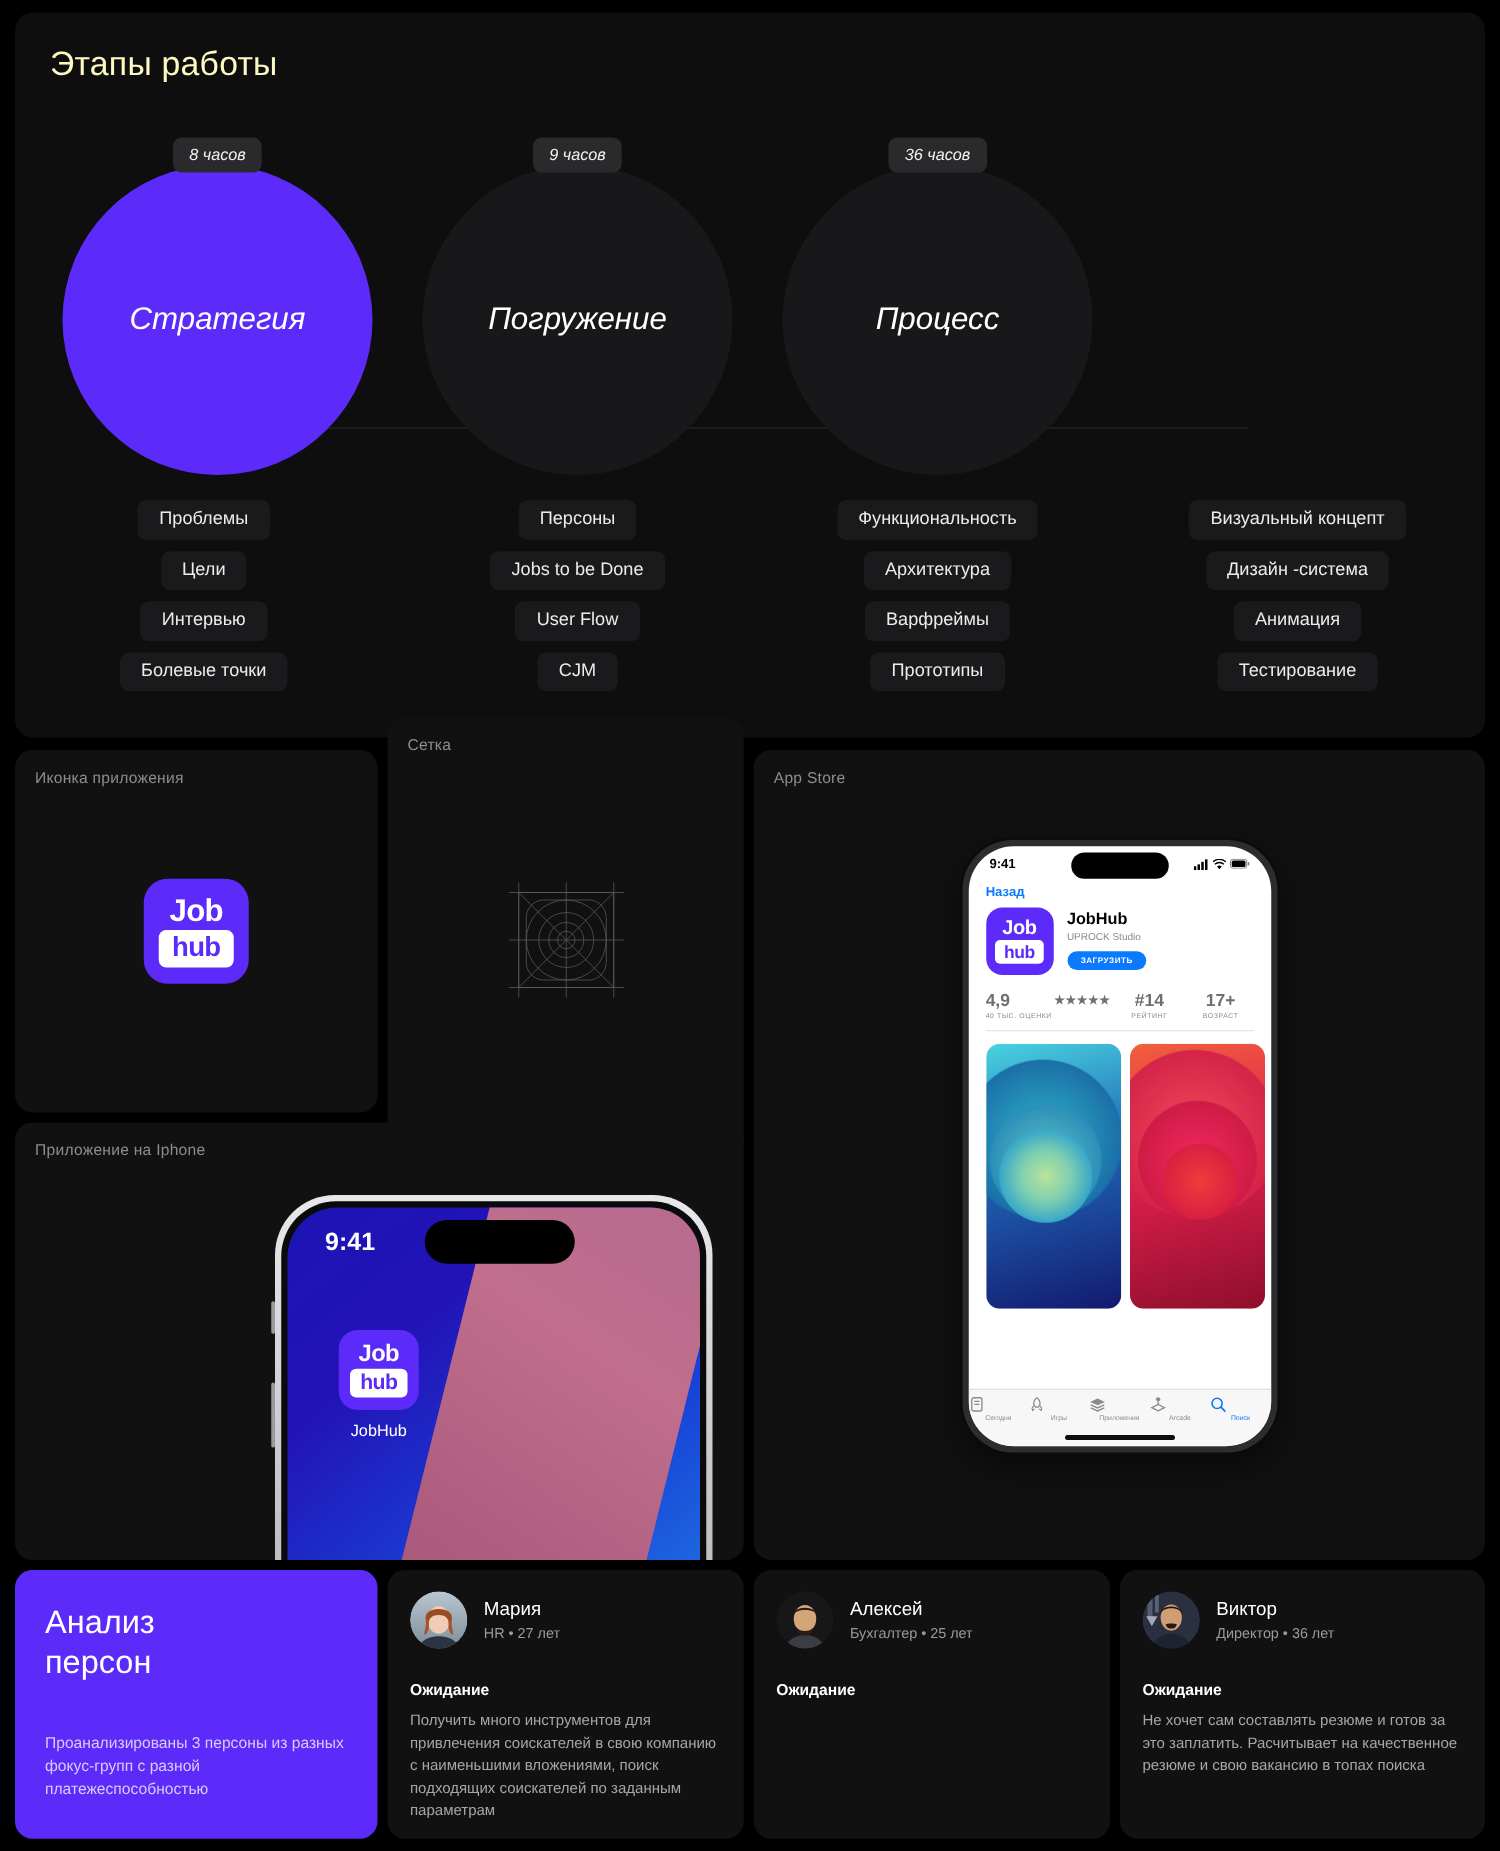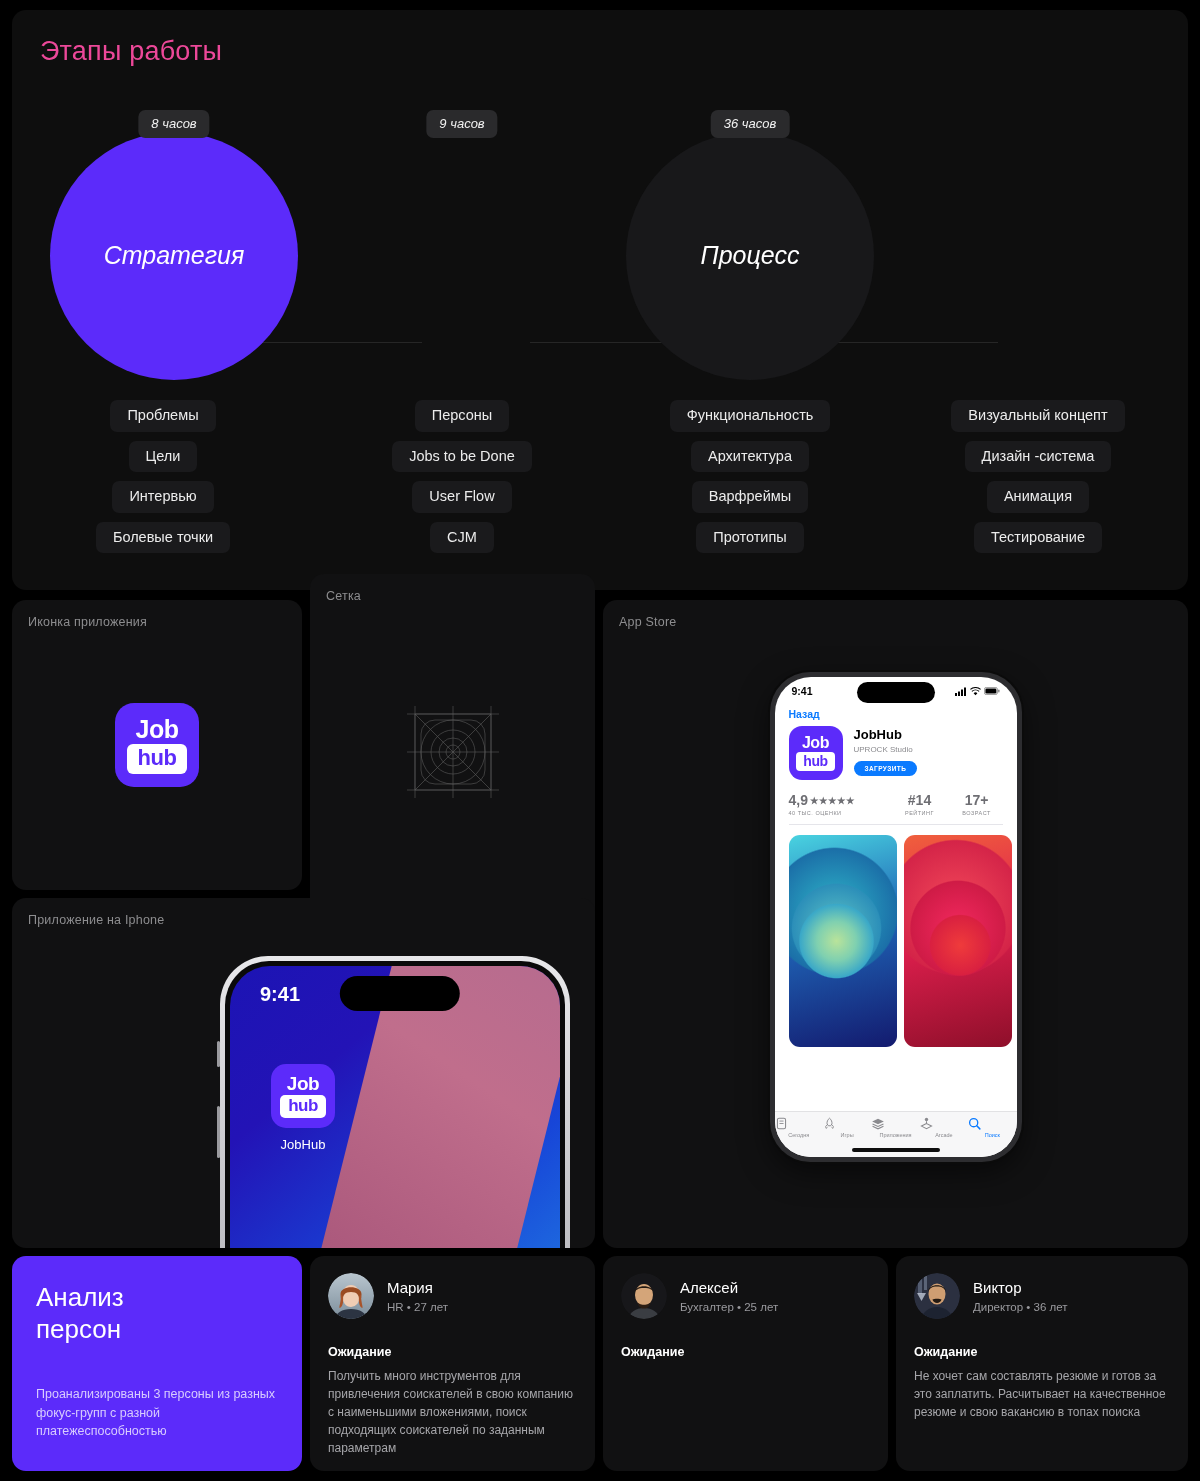--- a/index.html
+++ b/index.html
@@ -16,21 +16,21 @@
   .stages-card {
     position: absolute;
     left: 12px; top: 10px;
     width: 1176px; height: 580px;
     background: #0e0e0e;
     border-radius: 14px;
     overflow: hidden;
   }
   .stages-title {
     position: absolute; left: 28px; top: 26px;
-    font-size: 27px; font-weight: 400; color: #ec4899; letter-spacing: .2px;
+    font-size: 27px; font-weight: 400; color: #fef9c3; letter-spacing: .2px;
   }
   .flow { position: absolute; left: 0; top: 100px; width: 1176px; height: 260px; font-style: italic; }
   .connector {
     position: absolute; top: 232px; height: 1px; background: #262626;
   }
   .stage {
     position: absolute; top: 0; width: 290px; height: 260px;
   }
   .badge {
     position: absolute; top: 0; left: 50%; transform: translateX(-50%);
@@ -118,21 +118,21 @@
   .st-dev { font-size:8px; color:#8a8a8e; margin-top:2px; }
   .st-get {
     margin-top:7px; display:inline-block; background:#0a7aff; color:#fff;
     font-size:6.5px; font-weight:800; letter-spacing:.4px;
     padding:4px 11px; border-radius:20px;
   }
   .st-stats { display:flex; padding:12px 14px 8px; }
   .st-stat { flex:1; }
   .st-stat.c2 { flex:0 0 62px; text-align:center; }
   .st-stat.c3 { flex:0 0 52px; text-align:center; }
-  .st-stat .v { font-size:14px; color:#6e6e73; font-weight:600; display:flex; align-items:center; gap:2px;}
+  .st-stat .v { font-size:14px; color:#6e6e73; font-weight:600; display:flex; align-items:center; gap:2px;justify-content:space-between;}
   .st-stat.c2 .v, .st-stat.c3 .v { justify-content:center; }
   .st-stat .stars { font-size:9.5px; color:#6e6e73; letter-spacing:.5px; }
   .st-stat .k { font-size:5.5px; color:#8a8a8e; letter-spacing:.5px; margin-top:2px; text-transform:uppercase;}
   .st-rule { height:1px; background:#e5e5ea; margin:0 14px; }
   .st-shots { display:flex; gap:7px; padding:10px 0 0 14px; }
   .shot { width:108px; height:212px; border-radius:11px; flex:none; }
   .shot.blue {
     background:
       radial-gradient(circle at 44% 50%, #b9e39a 0%, #7fd0b0 16%, #3aa8c8 30%, transparent 31%),
       radial-gradient(circle at 44% 44%, #5ec4c6 0%, #2c8fb9 33%, transparent 34%),
@@ -231,20 +231,23 @@
 
       <div class="stage accent" style="left:17px;">
         <div class="badge">8 часов</div>
         <div class="circle">
           <span>Стратегия</span>
         </div>
       </div>
 
       <div class="stage" style="left:305px;">
         <div class="badge">9 часов</div>
+        <div class="circle">
+          <span>Погружение</span>
+        </div>
       </div>
 
       <div class="stage" style="left:593px;">
         <div class="badge">36 часов</div>
         <div class="circle">
           <span>Процесс</span>
         </div>
       </div>
 
     </div>

